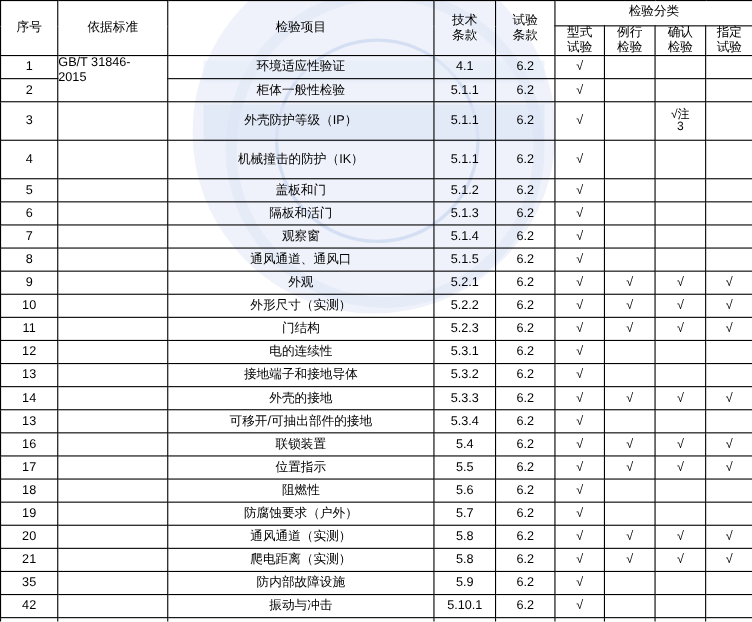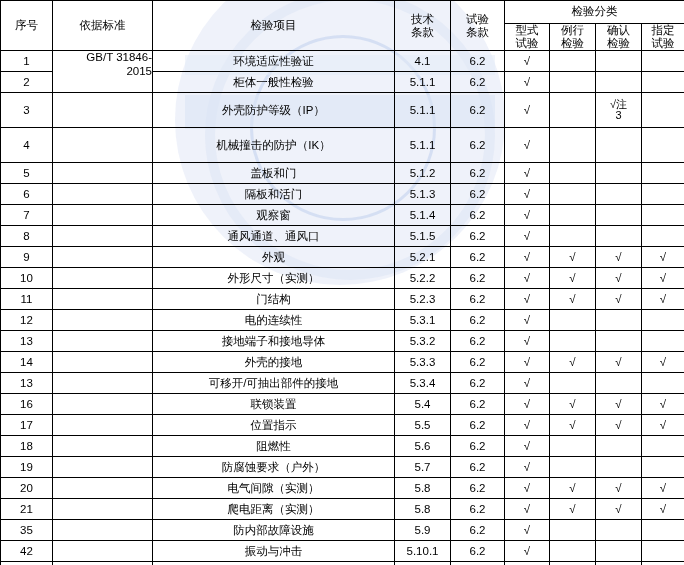--- a/index.html
+++ b/index.html
@@ -94,21 +94,21 @@
   }
   .hdr-tall {
     height: 52px;
   }
   td.num {
     text-align: center;
     vertical-align: middle;
     height: 20px;
   }
   td.std {
-    text-align: right;
+    text-align: left;
     vertical-align: top;
     font-weight: bold;
     font-size: 11.5px;
     padding-top: 2px;
     margin-top: 44px;
   }
   td.std-empty {
     text-align: center;
   }
   td.item {
@@ -405,21 +405,21 @@
         <td class="ctr">5.7</td>
         <td class="ctr">6.2</td>
         <td class="ctr">√</td>
         <td class="ctr"></td>
         <td class="ctr"></td>
         <td class="ctr"></td>
       </tr>
       <tr>
         <td class="num">20</td>
         <td class="std-empty"></td>
-        <td class="item">电气间隙（实测）</td>
+        <td class="item">通风通道（实测）</td>
         <td class="ctr">5.8</td>
         <td class="ctr">6.2</td>
         <td class="ctr">√</td>
         <td class="ctr">√</td>
         <td class="ctr">√</td>
         <td class="ctr">√</td>
       </tr>
       <tr>
         <td class="num">21</td>
         <td class="std-empty"></td>

